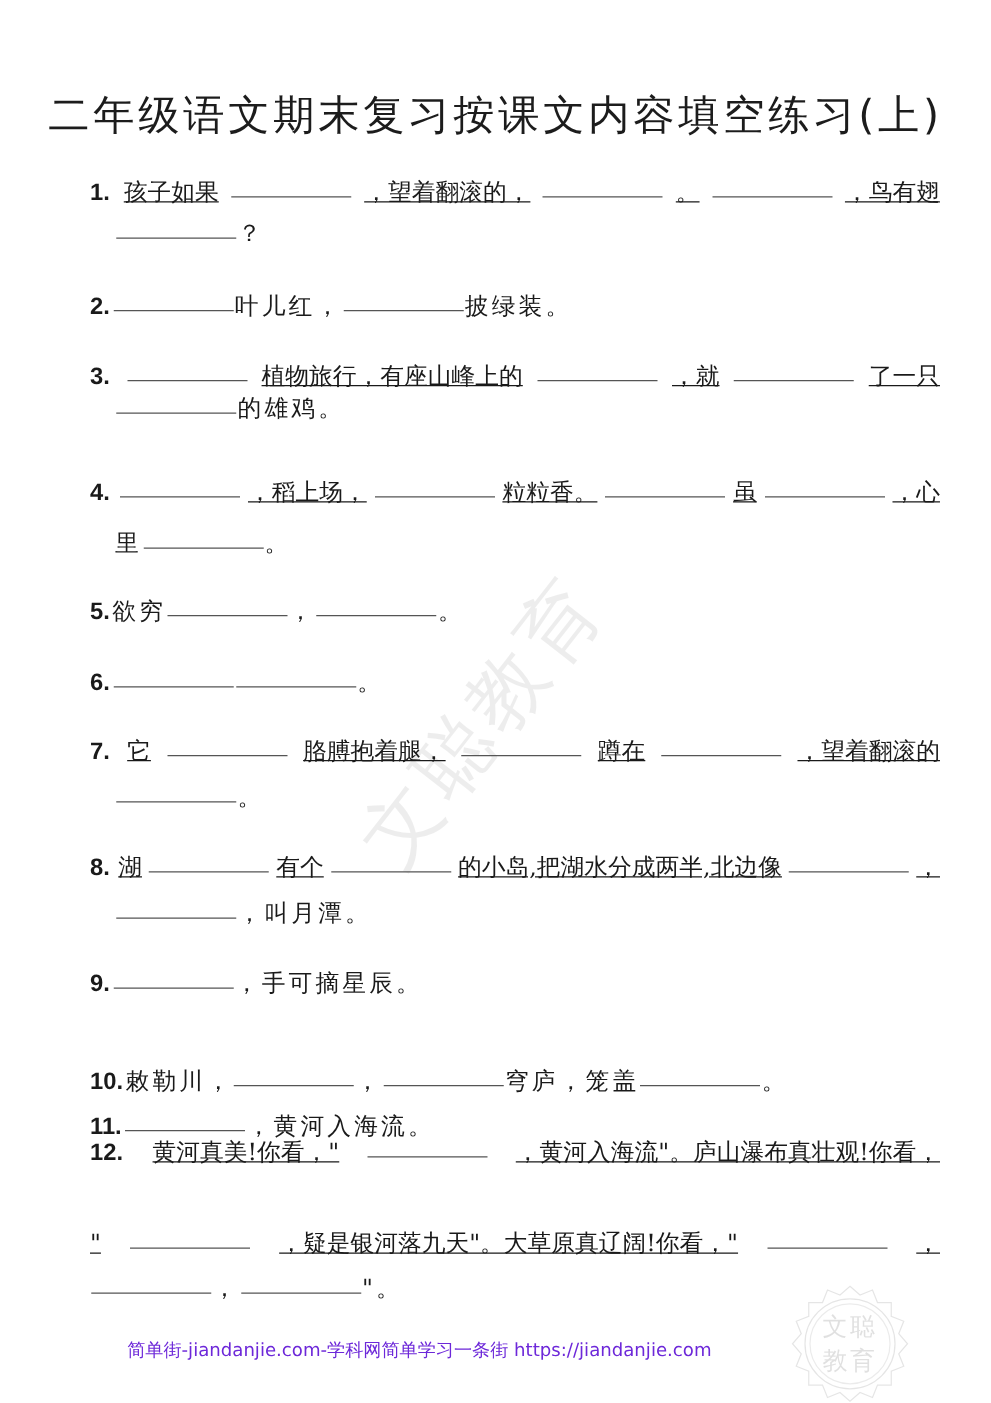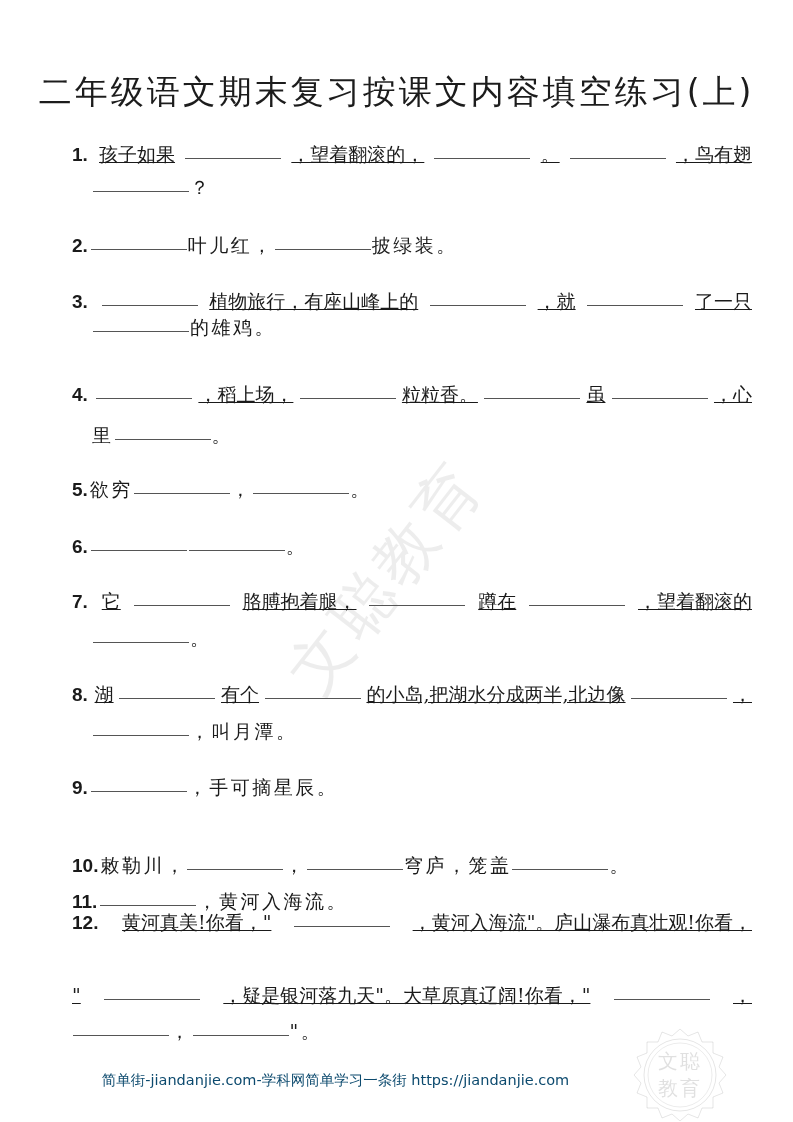--- a/index.html
+++ b/index.html
@@ -12,21 +12,21 @@
           font-size: 19px; line-height: 30px; white-space: nowrap;
           display: flex; align-items: baseline; letter-spacing: 2.5px; }
   .line.just { justify-content: space-between; }
   .line.just .seg { letter-spacing: 0; text-decoration: underline; }
   .num { font-family: "Liberation Sans", "DejaVu Sans", sans-serif; font-weight: bold;
          font-size: 19px; letter-spacing: 0; margin-right: 2px; }
   .blank { display: inline-block; width: 96px; border-bottom: 1px solid #555;
            height: 1px; vertical-align: baseline; margin: 0 1px; position: relative; top: -2px; }
   .seg { display: inline; }
   .footer { position: absolute; left: 0; width: 671px; top: 1071px; text-align: center;
-            font-family: "DejaVu Sans", "Liberation Sans", sans-serif; font-size: 14.5px; color: #0c4a6e; }
+            font-family: "DejaVu Sans", "Liberation Sans", sans-serif; font-size: 14.5px; color: #6d28d9; }
   .wm { position: absolute; left: 250px; top: 535px; font-size: 62px; color: rgba(0,0,0,0.07);
         transform: rotate(-52deg); transform-origin: center; white-space: nowrap; letter-spacing: 6px;
         font-family: "DejaVu Serif", serif; pointer-events: none; }
   .seal { position: absolute; left: 632px; top: 1027px; width: 96px; height: 96px; }
   .seal-text { position: absolute; left: 650px; top: 1048px; width: 60px; text-align: center;
                font-size: 20px; line-height: 27px; color: rgba(0,0,0,0.12); letter-spacing: 2px; }
 </style>
 </head>
 <body>
 

